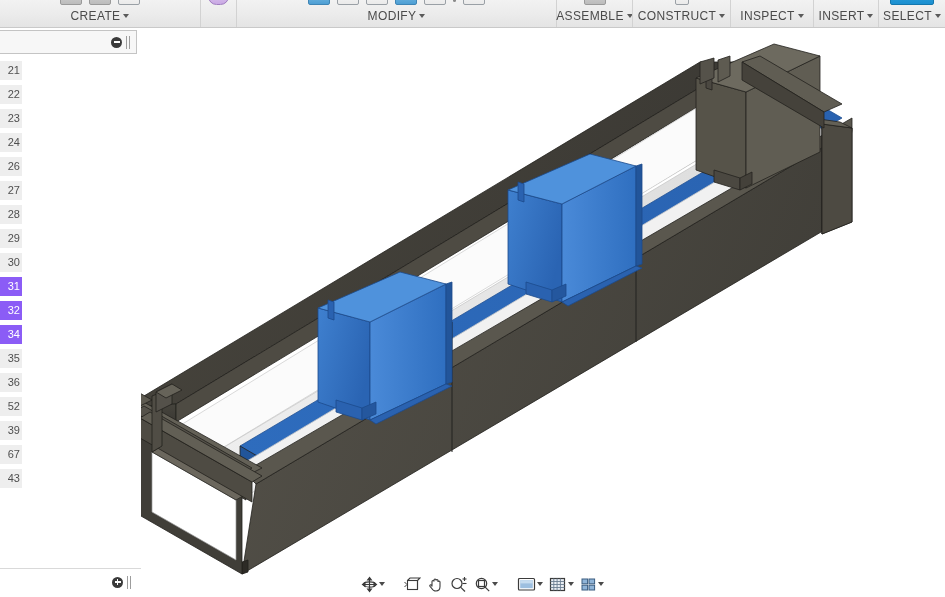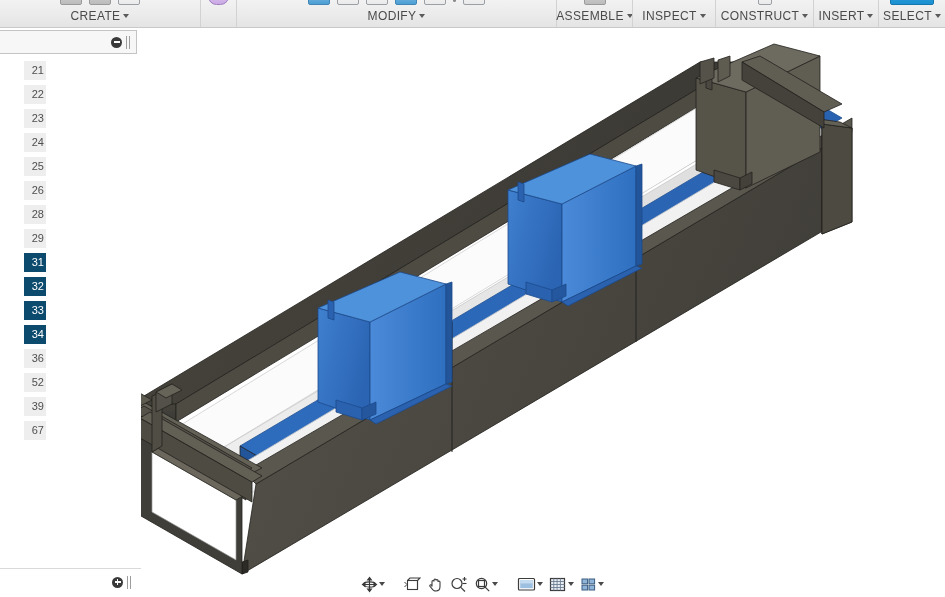--- a/index.html
+++ b/index.html
@@ -92,23 +92,22 @@
   }
   .lp-row{
     height:24px;display:flex;align-items:center;
     box-sizing:border-box;
   }
   .lp-chip{
     width:22px;height:19px;background:#eeeeee;
     display:flex;align-items:center;justify-content:flex-end;
     font-size:11px;color:#4f4f4f;box-sizing:border-box;padding-right:2px;
     overflow:hidden;
-    margin-left:24px;
-  }
-  .lp-row.sel .lp-chip{background:#0c4a6e;color:#ffffff;}
+  }
+  .lp-row.sel .lp-chip{background:#8b5cf6;color:#ffffff;}
   .lp-sep{
     position:absolute;left:0;bottom:28px;width:141px;height:1px;background:#d9d9d9;
   }
 
   
   .viewport{
     position:absolute;left:141px;top:28px;width:804px;height:569px;
     background:#ffffff;overflow:hidden;
   }
   .canvas-svg{position:absolute;left:-141px;top:-28px;}
@@ -173,34 +172,34 @@
   <div class="rb-group" style="width:76px">
     <div class="rb-icons">
       <span class="rb-ic gray"></span>
     </div>
     <div class="rb-label">
       <span>ASSEMBLE</span>
       <span class="caret"></span>
     </div>
   </div>
 
-  <div class="rb-group" style="width:83px">
-    <div class="rb-icons"></div>
-    <div class="rb-label">
-      <span>INSPECT</span>
-      <span class="caret"></span>
-    </div>
-  </div>
-
   <div class="rb-group" style="width:98px">
     <div class="rb-icons">
       <span class="rb-ic thin"></span>
     </div>
     <div class="rb-label">
       <span>CONSTRUCT</span>
+      <span class="caret"></span>
+    </div>
+  </div>
+
+  <div class="rb-group" style="width:83px">
+    <div class="rb-icons"></div>
+    <div class="rb-label">
+      <span>INSPECT</span>
       <span class="caret"></span>
     </div>
   </div>
 
   <div class="rb-group" style="width:65px">
     <div class="rb-icons"></div>
     <div class="rb-label">
       <span>INSERT</span>
       <span class="caret"></span>
     </div>
@@ -362,54 +361,60 @@
       <div class="lp-row">
         <div class="lp-chip">22</div>
       </div>
       <div class="lp-row">
         <div class="lp-chip">23</div>
       </div>
       <div class="lp-row">
         <div class="lp-chip">24</div>
       </div>
       <div class="lp-row">
-        <div class="lp-chip">25</div>
-      </div>
-      <div class="lp-row">
         <div class="lp-chip">26</div>
       </div>
       <div class="lp-row">
+        <div class="lp-chip">27</div>
+      </div>
+      <div class="lp-row">
         <div class="lp-chip">28</div>
       </div>
       <div class="lp-row">
         <div class="lp-chip">29</div>
+      </div>
+      <div class="lp-row">
+        <div class="lp-chip">30</div>
       </div>
       <div class="lp-row sel">
         <div class="lp-chip">31</div>
       </div>
       <div class="lp-row sel">
         <div class="lp-chip">32</div>
       </div>
       <div class="lp-row sel">
-        <div class="lp-chip">33</div>
-      </div>
-      <div class="lp-row sel">
         <div class="lp-chip">34</div>
       </div>
       <div class="lp-row">
+        <div class="lp-chip">35</div>
+      </div>
+      <div class="lp-row">
         <div class="lp-chip">36</div>
       </div>
       <div class="lp-row">
         <div class="lp-chip">52</div>
       </div>
       <div class="lp-row">
         <div class="lp-chip">39</div>
       </div>
       <div class="lp-row">
         <div class="lp-chip">67</div>
+      </div>
+      <div class="lp-row">
+        <div class="lp-chip">43</div>
       </div>
     </div>
 
   <div class="lp-sep"></div>
 
   <div class="lp-footer">
     <span class="circ-icon plus"></span>
     <span class="grip">
         <span></span>
         <span></span>

